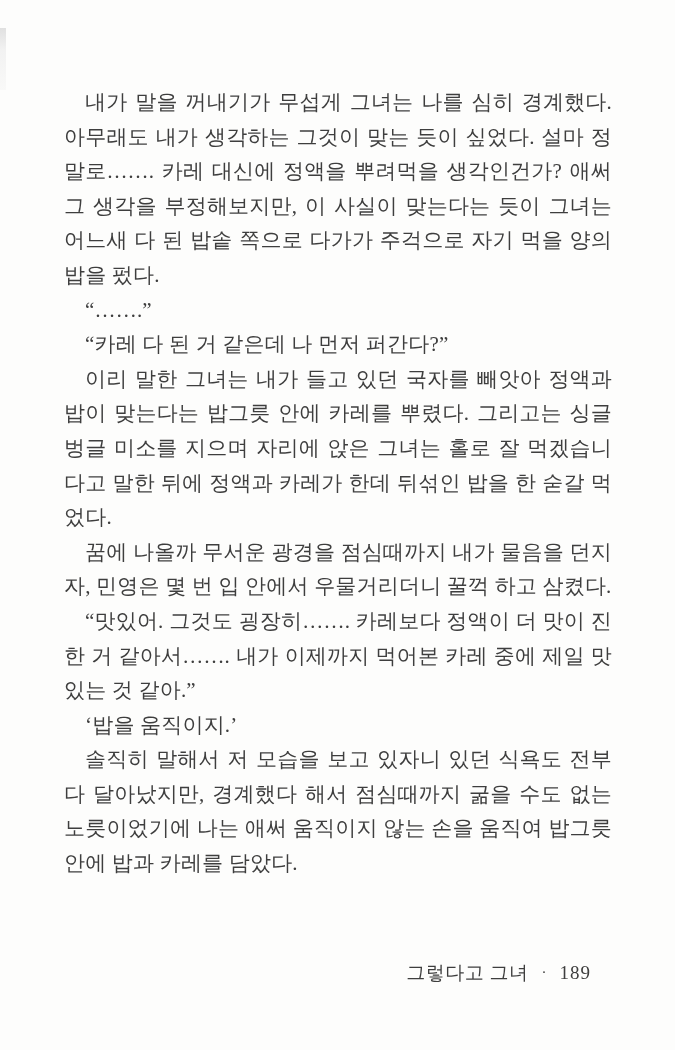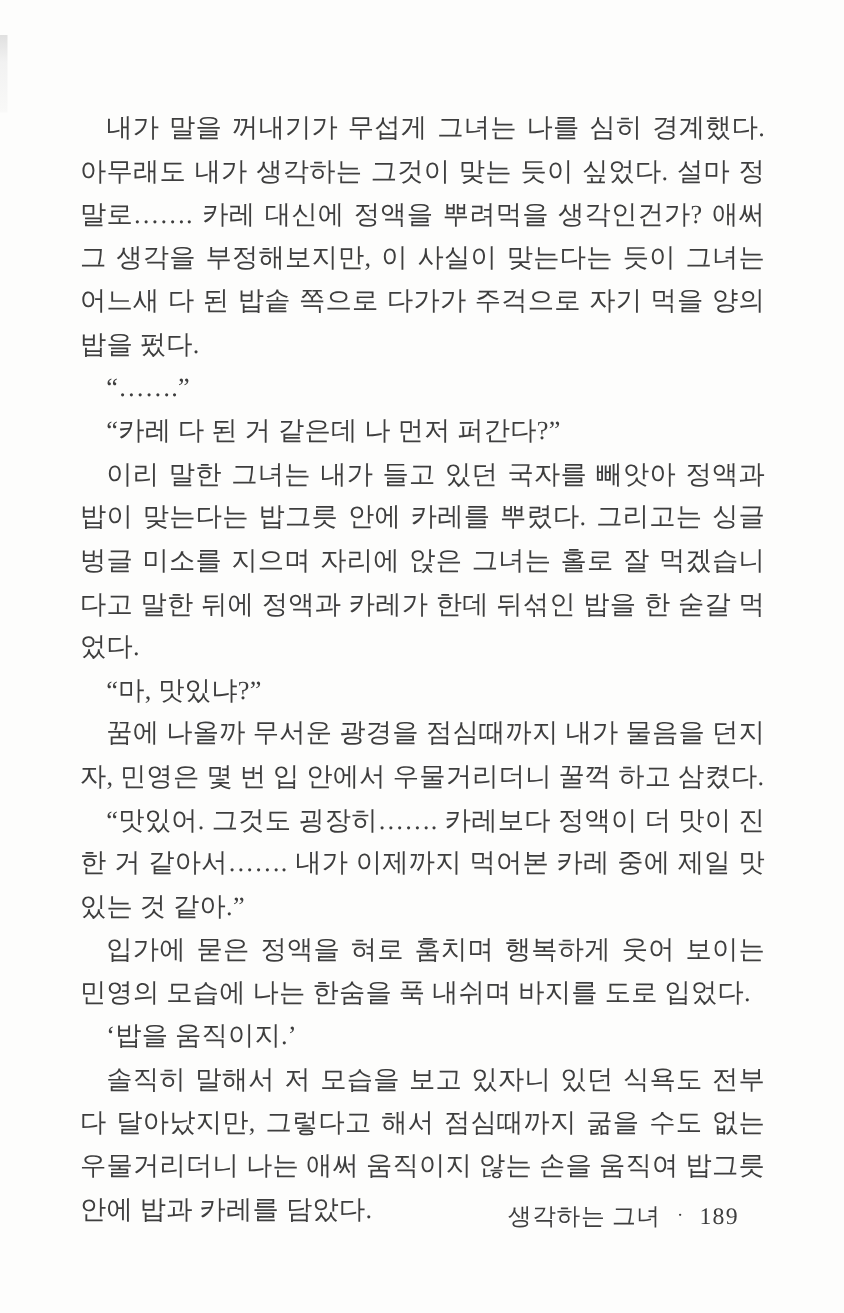--- a/index.html
+++ b/index.html
@@ -78,25 +78,23 @@
 
 <div class="page">
 
   <div class="scan-band"></div>
 
   <div class="text-block">
     <p>내가 말을 꺼내기가 무섭게 그녀는 나를 심히 경계했다. 아무래도 내가 생각하는 그것이 맞는 듯이 싶었다. 설마 정말로……. 카레 대신에 정액을 뿌려먹을 생각인건가? 애써 그 생각을 부정해보지만, 이 사실이 맞는다는 듯이 그녀는 어느새 다 된 밥솥 쪽으로 다가가 주걱으로 자기 먹을 양의 밥을 펐다.</p>
     <p>“…….”</p>
     <p>“카레 다 된 거 같은데 나 먼저 퍼간다?”</p>
     <p>이리 말한 그녀는 내가 들고 있던 국자를 빼앗아 정액과 밥이 맞는다는 밥그릇 안에 카레를 뿌렸다. 그리고는 싱글벙글 미소를 지으며 자리에 앉은 그녀는 홀로 잘 먹겠습니다고 말한 뒤에 정액과 카레가 한데 뒤섞인 밥을 한 숟갈 먹었다.</p>
-    <p>“마, 맛있냐?”</p>
     <p>꿈에 나올까 무서운 광경을 점심때까지 내가 물음을 던지자, 민영은 몇 번 입 안에서 우물거리더니 꿀꺽 하고 삼켰다.</p>
     <p>“맛있어. 그것도 굉장히……. 카레보다 정액이 더 맛이 진한 거 같아서……. 내가 이제까지 먹어본 카레 중에 제일 맛있는 것 같아.”</p>
-    <p>입가에 묻은 정액을 혀로 훔치며 행복하게 웃어 보이는 민영의 모습에 나는 한숨을 푹 내쉬며 바지를 도로 입었다.</p>
     <p>‘밥을 움직이지.’</p>
-    <p>솔직히 말해서 저 모습을 보고 있자니 있던 식욕도 전부 다 달아났지만, 그렇다고 해서 점심때까지 굶을 수도 없는 우물거리더니 나는 애써 움직이지 않는 손을 움직여 밥그릇 안에 밥과 카레를 담았다.</p>
+    <p>솔직히 말해서 저 모습을 보고 있자니 있던 식욕도 전부 다 달아났지만, 경계했다 해서 점심때까지 굶을 수도 없는 노릇이었기에 나는 애써 움직이지 않는 손을 움직여 밥그릇 안에 밥과 카레를 담았다.</p>
   </div>
 
   <div class="footer">
-    <span class="running-title">생각하는 그녀</span><span class="sep">·</span><span class="page-num">189</span>
+    <span class="running-title">그렇다고 그녀</span><span class="sep">·</span><span class="page-num">189</span>
   </div>
 
 </div>
 
 </body></html>

